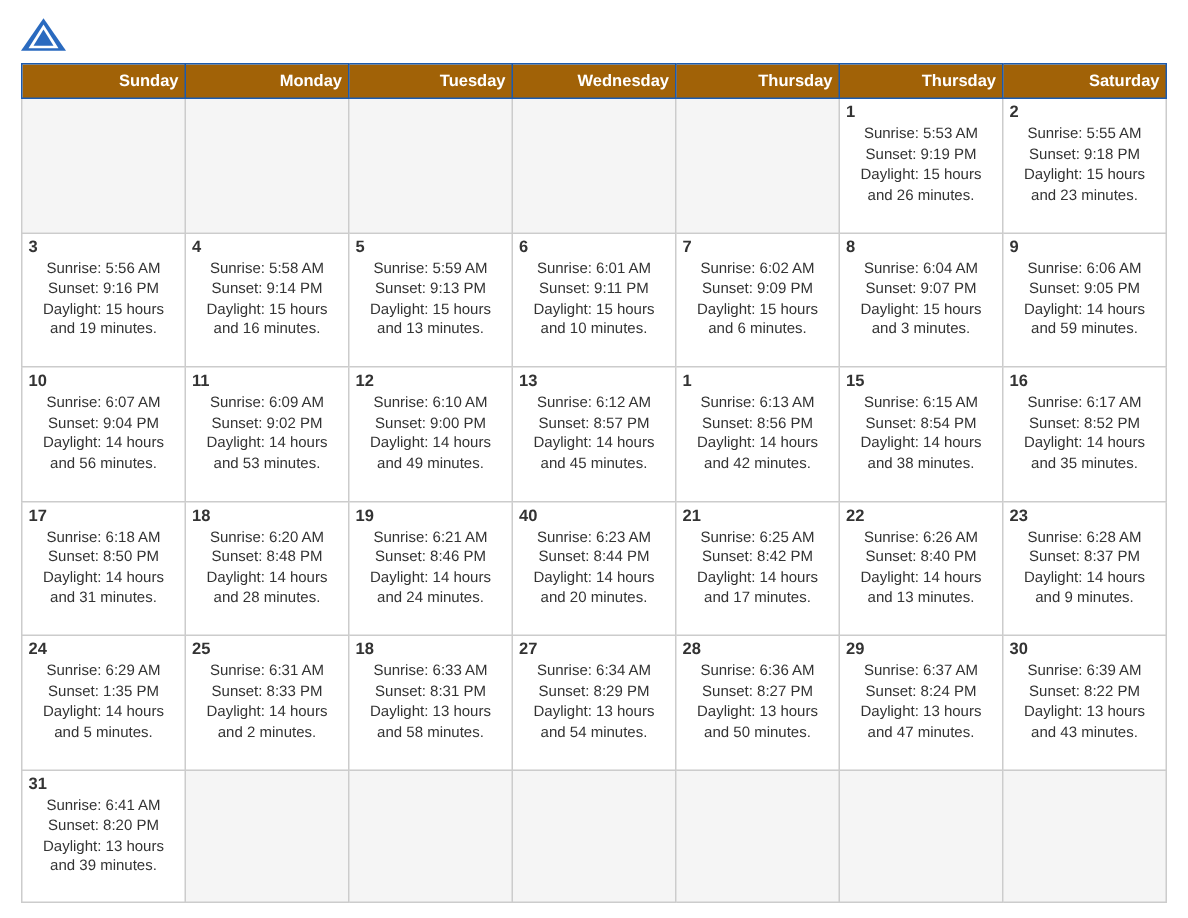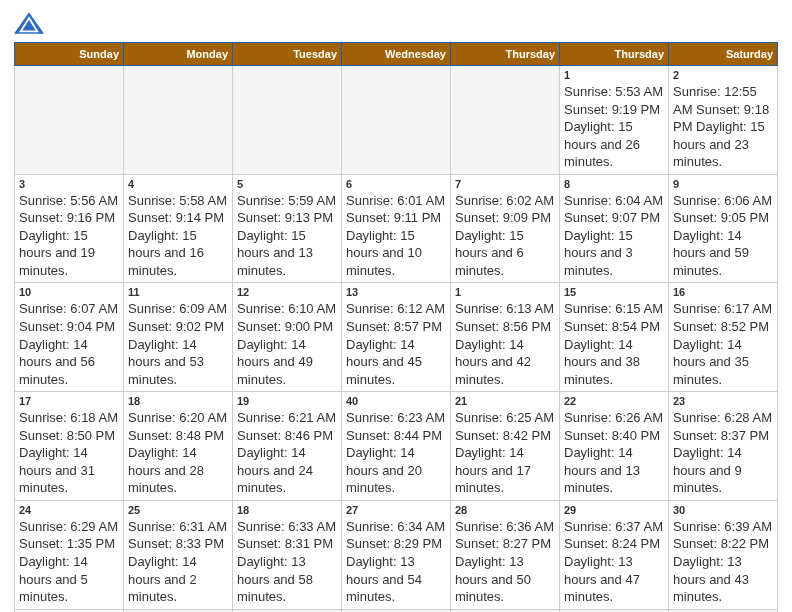--- a/index.html
+++ b/index.html
@@ -86,23 +86,24 @@
       margin-left: 20px;
     }
     .day-num {
       font-size: 11px;
       font-weight: bold;
       color: #333;
       display: block;
       margin-bottom: 2px;
     }
     .day-info {
-      font-size: 13px;
+      font-size: 10px;
       color: #333;
       line-height: 1.35;
+      text-align: center;
     }
   </style>
 </head>
 <body>
 
 <div class="page">
   <div class="header">
     <div class="logo">
       <svg class="logo-icon" viewBox="0 0 36 26">
         <polygon points="18,0 36,26 0,26" fill="#2a6abf"></polygon>
@@ -139,21 +140,21 @@
           <td class="empty"></td>
           <td class="empty"></td>
           <td>
             <span class="day-num">1</span>
             <div class="day-info">Sunrise: 5:53 AM
 Sunset: 9:19 PM
 Daylight: 15 hours and 26 minutes.</div>
           </td>
           <td>
             <span class="day-num">2</span>
-            <div class="day-info">Sunrise: 12:55 AM
+            <div class="day-info">Sunrise: 5:55 AM
 Sunset: 9:18 PM
 Daylight: 15 hours and 23 minutes.</div>
           </td>
         </tr>
         <tr>
           <td>
             <span class="day-num">3</span>
             <div class="day-info">Sunrise: 5:56 AM
 Sunset: 9:16 PM
 Daylight: 15 hours and 19 minutes.</div>

